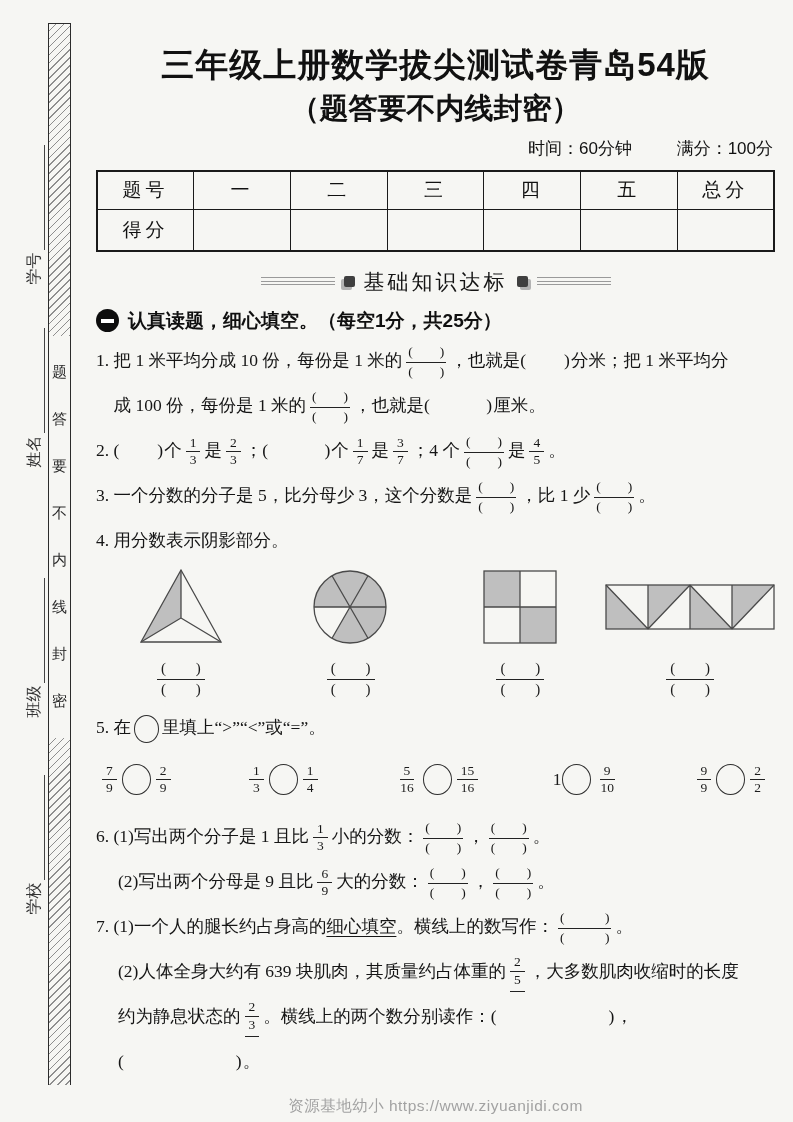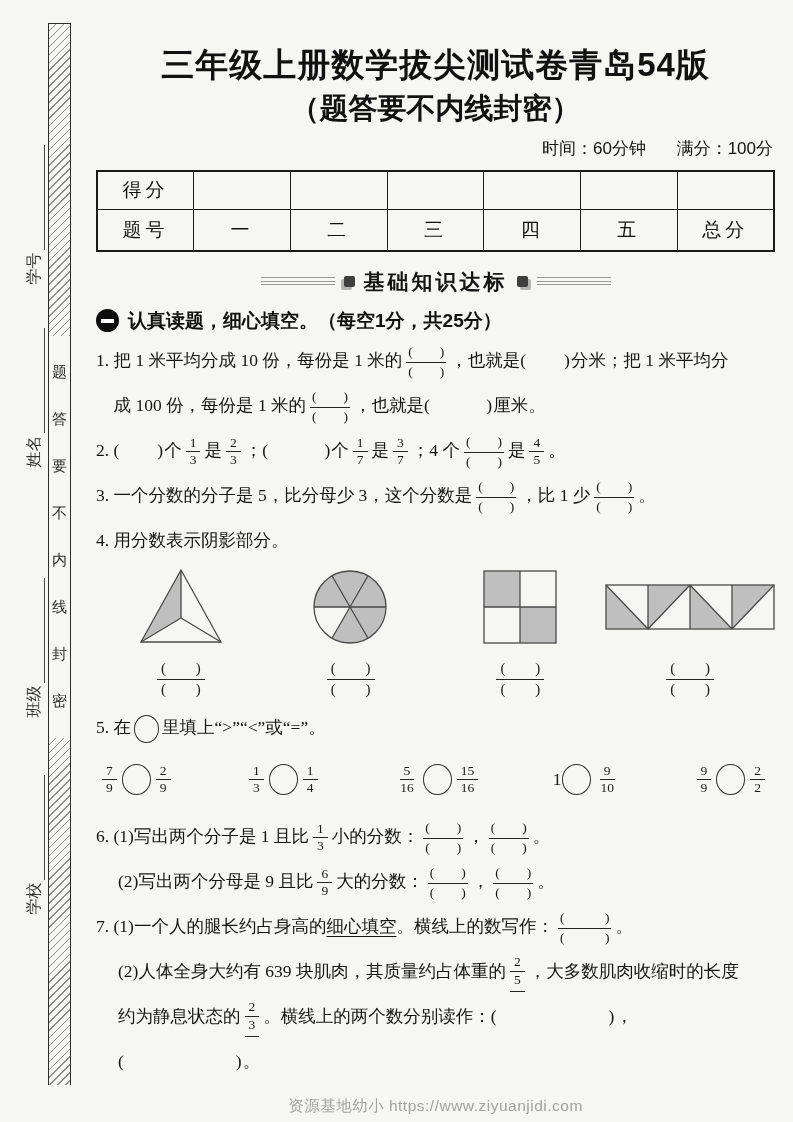--- a/index.html
+++ b/index.html
@@ -56,21 +56,21 @@
     font-size:33px;font-weight:bold;letter-spacing:1px;line-height:1.3;color:#111;
   }
   h2{
     margin:2px 0 8px;text-align:center;font-family:"Liberation Sans","DejaVu Sans",sans-serif;
     font-size:29px;font-weight:bold;color:#111;
   }
   .meta{
     text-align:right;font-size:17px;padding-right:2px;margin:4px 0 10px;color:#111;
     font-family:"Liberation Sans","DejaVu Sans",sans-serif;
   }
-  .meta span{margin-left:26px;}
+  .meta span{margin-left:40px;}
 
   table.score-table{
     width:100%;border-collapse:collapse;table-layout:fixed;
     border:2.5px solid #1a1a1a;margin:0 0 16px;
   }
   table.score-table td{
     border:1.6px solid #1a1a1a;text-align:center;font-size:19px;
     height:35px;letter-spacing:4px;color:#111;
   }
   table.score-table tr:last-child td{height:38px;}
@@ -79,21 +79,21 @@
     display:flex;align-items:center;justify-content:center;gap:9px;margin:2px 0 12px;
   }
   .b-line{
     width:74px;height:9px;
     background:repeating-linear-gradient(180deg,#9a9a9a 0,#9a9a9a 1.2px,transparent 1.2px,transparent 3.6px);
   }
   .b-mark{width:11px;height:11px;background:#3f3f3f;border-radius:2px;}
   .b-mark-l{box-shadow:-3px 3px 0 #b3b3b3;}
   .b-mark-r{box-shadow:3px 3px 0 #b3b3b3;}
   .b-title{
-    font-family:"Liberation Sans","DejaVu Sans",sans-serif;font-weight:bold;
+    font-family:"Liberation Sans","DejaVu Sans",sans-serif;font-weight:normal;
     font-size:21px;letter-spacing:3px;color:#141414;
   }
 
   .sec-head{display:flex;align-items:center;gap:9px;margin:0 0 4px;}
   .sec-icon{position:relative;width:23px;height:23px;border-radius:50%;background:#0d0d0d;flex:0 0 auto;}
   .sec-icon::after{content:"";position:absolute;left:5px;right:5px;top:10px;height:3.2px;background:#fff;}
   .sec-title{
     font-family:"Liberation Sans","DejaVu Sans",sans-serif;font-weight:bold;font-size:19px;color:#101010;
   }
 
@@ -187,37 +187,37 @@
     <h1>三年级上册数学拔尖测试卷青岛54版</h1>
     <h2>（题答要不内线封密）</h2>
 
     <div class="meta">
       <span>时间：60分钟</span>
       <span>满分：100分</span>
     </div>
 
     <table class="score-table">
       <tbody>
-        <tr id="score-body-row">
-            <td>得分</td>
-            <td></td>
-            <td></td>
-            <td></td>
-            <td></td>
-            <td></td>
-            <td></td>
-          </tr>
         <tr id="score-header-row">
             <td>题号</td>
             <td>一</td>
             <td>二</td>
             <td>三</td>
             <td>四</td>
             <td>五</td>
             <td>总分</td>
+          </tr>
+        <tr id="score-body-row">
+            <td>得分</td>
+            <td></td>
+            <td></td>
+            <td></td>
+            <td></td>
+            <td></td>
+            <td></td>
           </tr>
       </tbody>
     </table>
 
     <div class="banner">
       <span class="b-line"></span>
       <span class="b-mark b-mark-l"></span>
       <span class="b-title">基础知识达标</span>
       <span class="b-mark b-mark-r"></span>
       <span class="b-line"></span>

